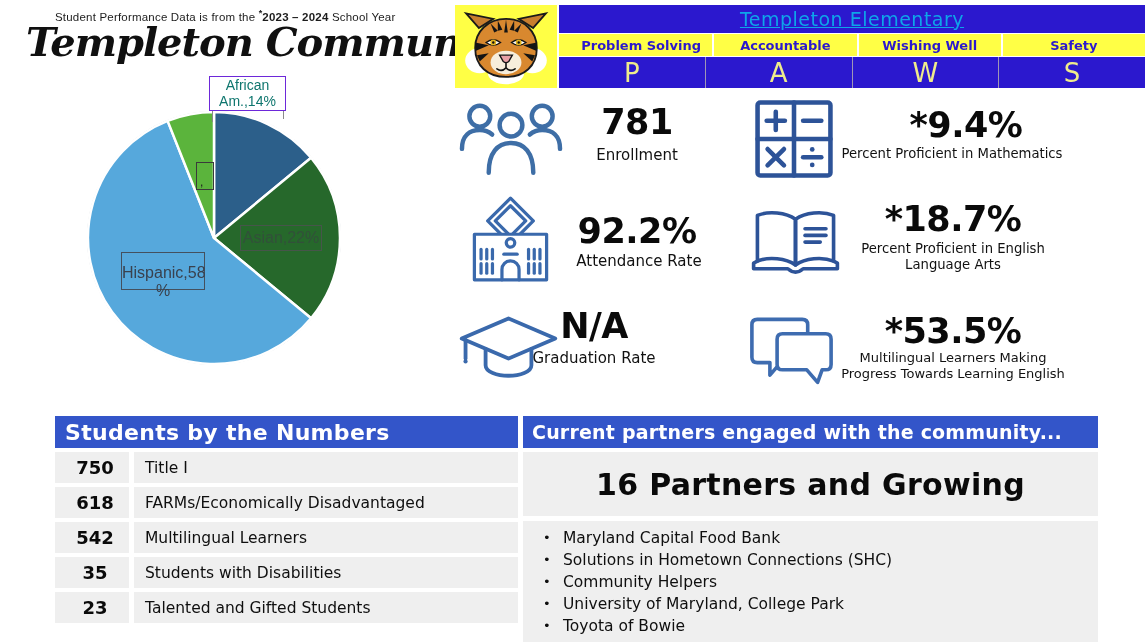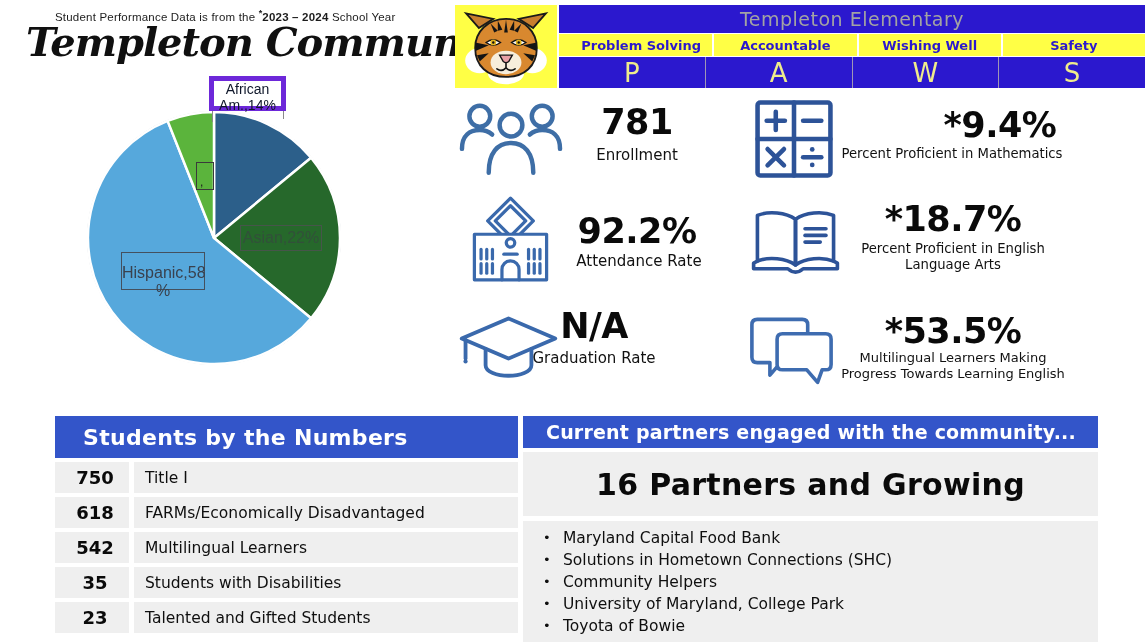--- a/index.html
+++ b/index.html
@@ -9,62 +9,62 @@
 
   
   .disclaimer{left:55px;top:8px;font-family:"Liberation Sans",sans-serif;font-size:11.5px;color:#1c1c1c;letter-spacing:.2px;}
   .disclaimer .star{font-weight:700;vertical-align:super;font-size:9px;}
   .disclaimer b{font-weight:700;}
   .school-title{left:26px;top:18px;font-family:"DejaVu Serif","Liberation Serif",serif;
       font-style:italic;font-weight:700;font-size:40px;color:#101010;white-space:nowrap;letter-spacing:-1px;}
 
   
   .pielabel{box-sizing:border-box;text-align:center;font-family:"Liberation Sans",sans-serif;}
-  .lbl-african{left:209px;top:76px;width:77px;height:35px;background:#fff;border:5px solid #6d28d9;
-      font-size:14px;line-height:16px;color:#0f172a;}
+  .lbl-african{left:209px;top:76px;width:77px;height:35px;background:#fff;border:1px solid #6d28d9;
+      font-size:14px;line-height:16px;color:#0f766e;}
   .lbl-asian{left:240px;top:225px;width:82px;height:26px;border:1px solid #46554a;
       font-size:16px;line-height:24px;color:#32503a;}
   .lbl-hispanic{left:121px;top:252px;width:84px;height:38px;border:1px solid #44505e;
       font-size:16px;line-height:18px;color:#39414e;padding-top:11px;}
   .lbl-other{left:196px;top:162px;width:18px;height:28px;border:1px solid #3a3a3a;
       font-size:12px;color:#222;display:flex;align-items:flex-end;padding-left:3px;}
   .leader{background:#8a8a8a;width:1px;}
 
   
   .paws{left:455px;top:5px;width:690px;height:83px;display:flex;}
   .tiger-cell{width:102px;height:83px;background:#FFFF45;display:flex;align-items:center;justify-content:center;flex:none;}
   .paws-table{flex:1;display:flex;flex-direction:column;border-left:2px solid #fff;}
-  .paws-row1{height:28px;background:#2B18CE;color:#a3a3a3;font-size:19px;display:flex;align-items:center;justify-content:center;letter-spacing:.5px;}
+  .paws-row1{height:28px;background:#2B18CE;color:#0ea5e9;font-size:19px;display:flex;align-items:center;justify-content:center;letter-spacing:.5px;text-decoration:underline;}
   .paws-row2{height:22px;background:#FFFF45;display:flex;border-top:1px solid #fff;}
   .paws-row2 .cell{flex:1;display:flex;align-items:center;justify-content:center;
       color:#2B18CE;font-size:13px;font-weight:700;border-left:2px solid #fff;}
   .paws-row2 .cell:first-child{border-left:none;padding-left:11px;}
   .paws-row3{height:33px;background:#2B18CE;display:flex;border-top:1px solid #fff;flex:1;}
   .paws-row3 .cell{flex:1;display:flex;align-items:center;justify-content:center;
       color:#EFEC8C;font-size:26px;border-left:1px solid rgba(255,255,160,.55);}
   .paws-row3 .cell:first-child{border-left:none;}
 
   
   .stat-value{transform:translateX(-50%);font-size:35px;font-weight:800;color:#0a0a0a;white-space:nowrap;letter-spacing:-.5px;}
   .stat-label{transform:translateX(-50%);font-size:15px;color:#111;text-align:center;white-space:nowrap;}
   .stat-label.wrap{white-space:normal;font-size:13.2px;line-height:16px;}
 
   
   .students{left:55px;top:416px;width:463px;}
-  .tbl-header{height:42px;background:#3355C9;color:#fff;font-weight:700;font-size:22px;
-      display:flex;align-items:center;padding-left:28px;box-sizing:border-box;letter-spacing:.3px;}
+  .tbl-header{height:32px;background:#3355C9;color:#fff;font-weight:700;font-size:22px;
+      display:flex;align-items:center;padding-left:10px;box-sizing:border-box;letter-spacing:.3px;}
   .s-row{display:flex;margin-top:4px;height:31px;}
   .s-num{width:68px;background:#EFEFEF;display:flex;align-items:center;justify-content:center;
       font-weight:700;font-size:18px;color:#0a0a0a;flex:none;margin-right:5px;padding-left:6px;}
   .s-lbl{flex:1;background:#EFEFEF;display:flex;align-items:center;padding-left:11px;font-size:15.5px;color:#0f0f0f;}
 
   
   .partners{left:523px;top:416px;width:575px;}
   .p-header{height:32px;background:#3355C9;color:#fff;font-weight:700;font-size:19px;
-      display:flex;align-items:center;padding-left:23px;box-sizing:border-box;letter-spacing:.2px;}
+      display:flex;align-items:center;padding-left:9px;box-sizing:border-box;letter-spacing:.2px;}
   .p-headline{margin-top:4px;height:64px;background:#EFEFEF;display:flex;align-items:center;justify-content:center;
       font-size:30px;font-weight:800;color:#0a0a0a;letter-spacing:.3px;}
   .p-list{margin-top:5px;background:#EFEFEF;height:160px;box-sizing:border-box;padding:6px 10px 0 16px;}
   .p-list ul{margin:0;padding:0;list-style:none;}
   .p-list li{font-size:15.5px;color:#0f0f0f;line-height:22px;padding-left:24px;position:relative;}
   .p-list li::before{content:"•";position:absolute;left:4px;font-size:13px;}
   svg{display:block;}
 </style>
 </head>
 <body>
@@ -207,21 +207,21 @@
   </svg>
 
   <svg class="abs" style="left:743px;top:314px;" width="97" height="72" viewBox="0 0 100 80" stroke="#3E6CB0" stroke-width="4" stroke-linejoin="round">
     <path d="M6,12 Q6,6 12,6 H62 Q68,6 68,12 V48 Q68,54 62,54 H38 L26,68 L26,54 H12 Q6,54 6,48 Z" fill="none"></path>
     <path d="M40,22 H88 Q94,22 94,28 V56 Q94,62 88,62 H84 L79,76 L67,62 H40 Q34,62 34,56 V28 Q34,22 40,22 Z" fill="#fff"></path>
   </svg>
 
   <div class="abs stat-value" style="left:637px;top:102px;">781</div>
   <div class="abs stat-label" style="left:637px;top:146px;">Enrollment</div>
 
-  <div class="abs stat-value" style="left:1000px;top:105px;">*9.4%</div>
+  <div class="abs stat-value" style="left:966px;top:105px;">*9.4%</div>
   <div class="abs stat-label" style="left:952px;top:146px;font-size:13.2px;">Percent Proficient in Mathematics</div>
 
   <div class="abs stat-value" style="left:637px;top:211px;">92.2%</div>
   <div class="abs stat-label" style="left:639px;top:252px;">Attendance Rate</div>
 
   <div class="abs stat-value" style="left:953px;top:199px;">*18.7%</div>
   <div class="abs stat-label wrap" style="left:953px;top:241px;width:225px;">Percent Proficient in English Language Arts</div>
 
   <div class="abs stat-value" style="left:594px;top:306px;">N/A</div>
   <div class="abs stat-label" style="left:594px;top:349px;">Graduation Rate</div>

